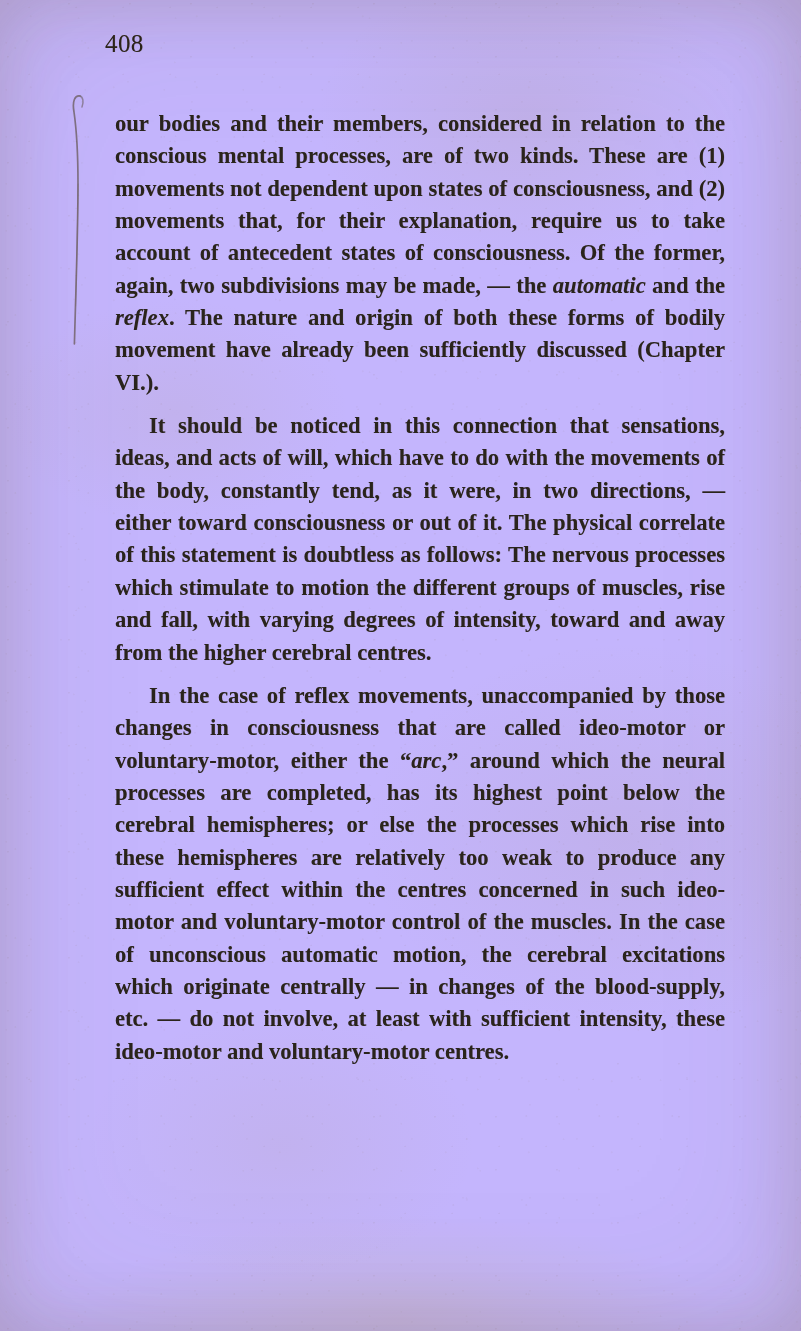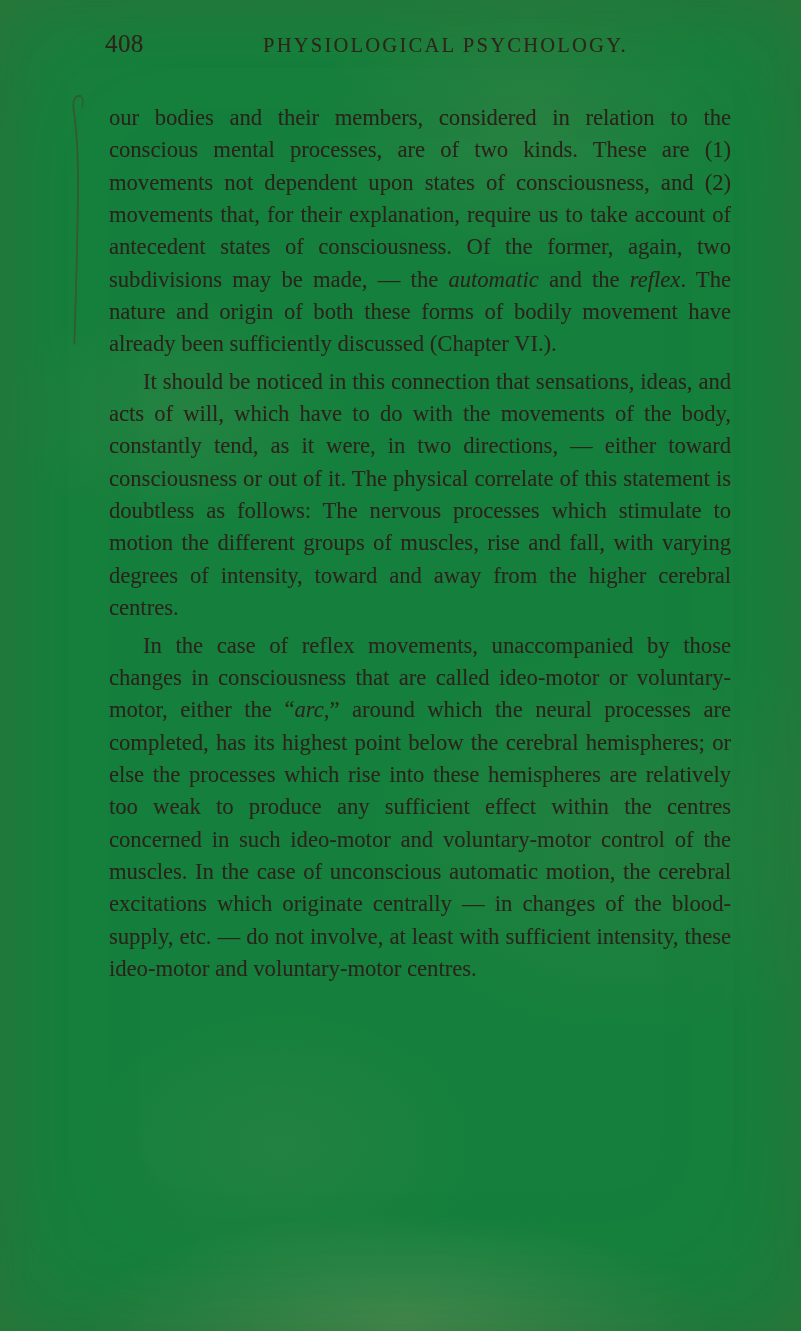--- a/index.html
+++ b/index.html
@@ -16,21 +16,21 @@
     width: 801px;
     height: 1331px;
     overflow: hidden;
     background:
       radial-gradient(ellipse 120% 90% at 50% 42%,
         rgba(255,250,230,0.22) 0%,
         rgba(255,248,225,0.08) 45%,
         rgba(120,95,55,0.10) 80%,
         rgba(95,75,42,0.20) 100%),
       linear-gradient(175deg, #d7c6a0 0%, #dacb a5 18%, #dccda8 45%, #d9caa4 72%, #d2c199 100%);
-    background-color: #15803d;
+    background-color: #c4b5fd;
   }
 
   
   #grain {
     position: absolute;
     inset: 0;
     pointer-events: none;
     opacity: 0.35;
     background-image:
       radial-gradient(circle at 13% 7%, rgba(120,98,62,0.20) 0.6px, transparent 1.2px),
@@ -116,26 +116,27 @@
     left: 104px;
     top: 97px;
     width: 632px;
     font-size: 22.6px;
     line-height: 32.35px;
     color: #2a241c;
     text-align: justify;
   }
 
   .para {
-    margin: 5px;
+    margin: 11px;
     text-indent: 34px;
     text-align: justify;
     text-align-last: left;
     -webkit-hyphens: none;
     hyphens: none;
+    font-weight: bold;
   }
   .para.first { text-indent: 0; }
 
   .para i { font-style: italic; }
 
   
   .body-text, .running-head {
     text-shadow: 0.35px 0.25px 0.5px rgba(60,45,25,0.26);
   }
 </style>
@@ -150,21 +151,20 @@
   <svg id="margin-stroke" viewBox="0 0 40 260" preserveAspectRatio="none">
     <path d="M 14 4 C 9 3, 6 9, 8 20 C 10 34, 12 60, 12 92 C 12 126, 11 160, 10 196 C 9.6 216, 9 236, 8.4 252" fill="none" stroke="#4a3c27" stroke-width="1.7" stroke-linecap="round" opacity="0.78"></path>
     <path d="M 14 4 C 17 5, 18 10, 16 15" fill="none" stroke="#4a3c27" stroke-width="1.5" stroke-linecap="round" opacity="0.6"></path>
     <path d="M 12 92 C 11.6 128, 10.8 168, 9.6 214" fill="none" stroke="#5a4a30" stroke-width="1.0" stroke-linecap="round" opacity="0.45"></path>
   </svg>
 
   <div id="content">
 
     <div class="running-head">
       <span class="folio">408</span>
-      <span class="head-title">PHYSIOLOGICAL PSYCHOLOGY.</span>
     </div>
 
     <div class="body-text" id="body-text">
         <p class="para first" id="para-1"><span>our bodies and their members, considered in relation to the conscious mental processes, are of two kinds. These are (1) movements not dependent upon states of consciousness, and (2) movements that, for their explanation, require us to take account of antecedent states of consciousness. Of the former, again, two subdivisions may be made, — the </span><i>automatic</i><span> and the </span><i>reflex</i><span>. The nature and origin of both these forms of bodily movement have already been sufficiently discussed (Chapter VI.).</span></p>
         <p class="para" id="para-2"><span>It should be noticed in this connection that sensations, ideas, and acts of will, which have to do with the movements of the body, constantly tend, as it were, in two directions, — either toward consciousness or out of it. The physical correlate of this statement is doubtless as follows: The nervous processes which stimulate to motion the different groups of muscles, rise and fall, with varying degrees of intensity, toward and away from the higher cerebral centres.</span></p>
         <p class="para" id="para-3"><span>In the case of reflex movements, unaccompanied by those changes in consciousness that are called ideo-motor or voluntary-motor, either the “</span><i>arc</i><span>,” around which the neural processes are completed, has its highest point below the cerebral hemispheres; or else the processes which rise into these hemispheres are relatively too weak to produce any sufficient effect within the centres concerned in such ideo-motor and voluntary-motor control of the muscles. In the case of unconscious automatic motion, the cerebral excitations which originate centrally — in changes of the blood-supply, etc. — do not involve, at least with sufficient intensity, these ideo-motor and voluntary-motor centres.</span></p>
       </div>
 
   </div>
 

